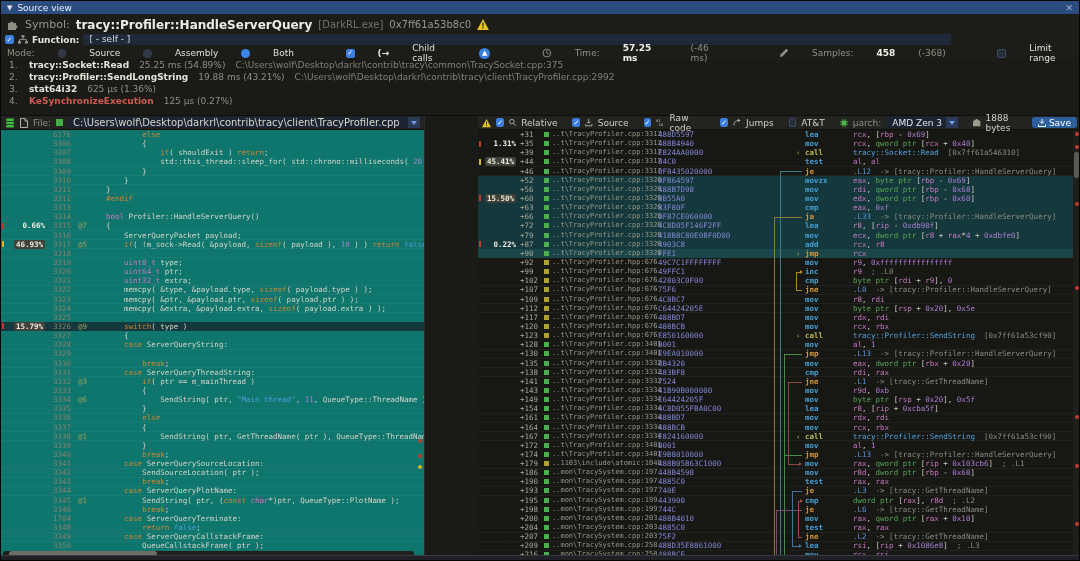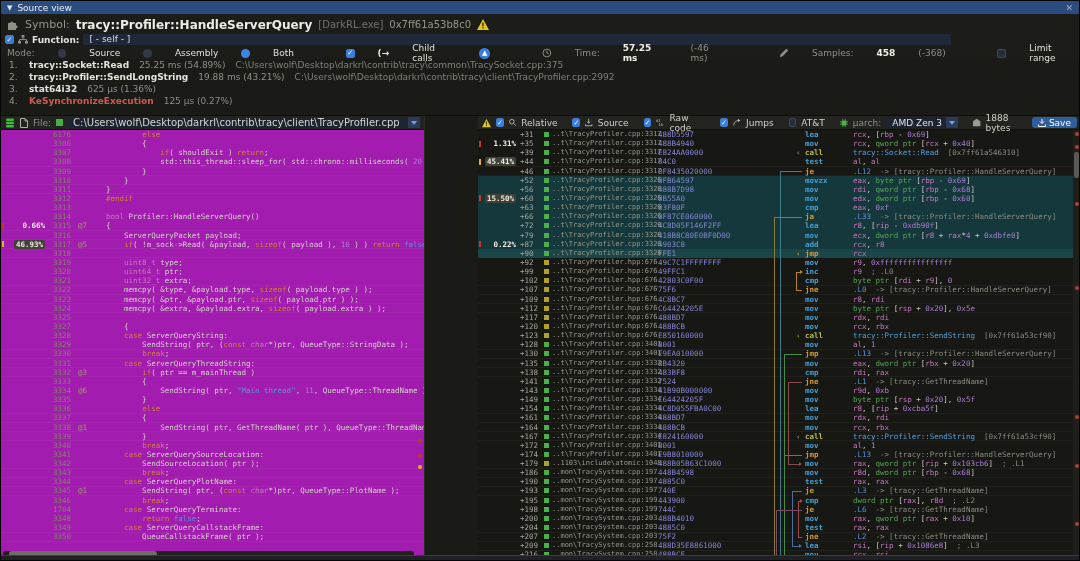--- a/index.html
+++ b/index.html
@@ -31,21 +31,21 @@
 .dist{position:absolute;top:58px;left:0;width:100%;height:56px;overflow:hidden}
 .dist .dh{color:#85857a;font-size:9px;padding:1px 0 1px 6px;height:12px}
 .dentry{height:12px;line-height:12px;font-size:9px;display:flex;gap:10px;padding-left:8px;white-space:nowrap}
 .dentry .di{color:#96968a;width:10px}
 .dentry .dn{color:#e4e4da;font-weight:bold}
 .dentry .dn.red{color:#cf5b50}
 .dentry .dt{color:#8f8f83}
 .dentry .dp{color:#808076}
 
 .panels{position:absolute;top:114px;left:0;width:100%;height:442px;border-top:1px solid #0d0d0b}
-.lpanel{position:absolute;left:0;top:0;width:424px;height:442px;background:#a21caf;border-right:1px solid #2a2a26}
+.lpanel{position:absolute;left:0;top:0;width:424px;height:442px;background:#0f766e;border-right:1px solid #2a2a26}
 .rpanel{position:absolute;left:477px;top:0;width:603px;height:442px;background:#171714}
 .strip{position:absolute;top:0;left:0;width:100%;height:14px;background:#23231f;border-bottom:1px solid #0f0f0d;display:flex;align-items:center;gap:5px;padding:0 4px;font-size:9px;color:#d0d0c6}
 .fcombo{flex:1;background:#1c2431;height:11px;display:flex;align-items:center;color:#d6d6cc;font-size:10px;padding-left:5px;position:relative}
 .fcombo .dd{position:absolute;right:0;top:0;width:12px;height:11px;background:#2b3b57;display:flex;align-items:center;justify-content:center}
 .ddt{width:0;height:0;border-left:3px solid transparent;border-right:3px solid transparent;border-top:4px solid #6ea0e8}
 .gsq{width:7px;height:7px;background:#46ad46}
 .rows{position:absolute;top:14px;left:0;right:0;bottom:0;overflow:hidden;background-image:repeating-linear-gradient(to bottom,transparent 0px,transparent 8.55px,rgba(210,210,190,0.05) 8.55px,rgba(210,210,190,0.05) 9.15px)}
 .lpanel .rows{bottom:8px}
 
 .crow,.arow{position:relative;height:9.15px;line-height:9.4px;font-family:"DejaVu Sans Mono",monospace;font-size:7.5px;white-space:pre;color:#d4d4c8}
@@ -227,23 +227,24 @@
           <div class="crow"><span class="pcol"></span><span class="lnum">3316</span><span class="anno"></span><span class="code">    ServerQueryPacket payload;</span></div>
           <div class="crow"><i class="mk mk-y"></i><span class="pcol"><span class="pbox">46.93%</span></span><span class="lnum">3317</span><span class="anno">@5</span><span class="code">    <span class="k">if</span>( !m_sock-&gt;Read( &amp;payload, <span class="k">sizeof</span>( payload ), <span class="n">10</span> ) ) <span class="k">return</span> <span class="s">false</span>;</span></div>
           <div class="crow"><span class="pcol"></span><span class="lnum">3318</span><span class="anno"></span><span class="code"></span></div>
           <div class="crow"><span class="pcol"></span><span class="lnum">3319</span><span class="anno"></span><span class="code">    <span class="t">uint8_t</span> type;</span></div>
           <div class="crow"><span class="pcol"></span><span class="lnum">3320</span><span class="anno"></span><span class="code">    <span class="t">uint64_t</span> ptr;</span></div>
           <div class="crow"><span class="pcol"></span><span class="lnum">3321</span><span class="anno"></span><span class="code">    <span class="t">uint32_t</span> extra;</span></div>
           <div class="crow"><span class="pcol"></span><span class="lnum">3322</span><span class="anno"></span><span class="code">    memcpy( &amp;type, &amp;payload.type, <span class="k">sizeof</span>( payload.type ) );</span></div>
           <div class="crow"><span class="pcol"></span><span class="lnum">3323</span><span class="anno"></span><span class="code">    memcpy( &amp;ptr, &amp;payload.ptr, <span class="k">sizeof</span>( payload.ptr ) );</span></div>
           <div class="crow"><span class="pcol"></span><span class="lnum">3324</span><span class="anno"></span><span class="code">    memcpy( &amp;extra, &amp;payload.extra, <span class="k">sizeof</span>( payload.extra ) );</span></div>
           <div class="crow"><span class="pcol"></span><span class="lnum">3325</span><span class="anno"></span><span class="code"></span></div>
+          <div class="crow sel"><i class="mk mk-r"></i><span class="pcol"><span class="pbox">15.79%</span></span><span class="lnum">3326</span><span class="anno">@9</span><span class="code">    <span class="k">switch</span>( type )</span></div>
           <div class="crow"><span class="pcol"></span><span class="lnum">3327</span><span class="anno"></span><span class="code">    {</span></div>
           <div class="crow"><span class="pcol"></span><span class="lnum">3328</span><span class="anno"></span><span class="code">    <span class="k">case</span> ServerQueryString:</span></div>
-          <div class="crow"><span class="pcol"></span><span class="lnum">3329</span><span class="anno"></span><span class="code">        SendString( ptr, (<span class="k">const</span> <span class="t">char</span>*)ptr, QueueType::StringData );</span></div>
+          <div class="crow"><span class="pcol"></span><span class="lnum">3329</span><span class="anno"></span></div>
           <div class="crow"><span class="pcol"></span><span class="lnum">3330</span><span class="anno"></span><span class="code">        <span class="k">break</span>;</span></div>
           <div class="crow"><span class="pcol"></span><span class="lnum">3331</span><span class="anno"></span><span class="code">    <span class="k">case</span> ServerQueryThreadString:</span></div>
           <div class="crow"><span class="pcol"></span><span class="lnum">3332</span><span class="anno">@3</span><span class="code">        <span class="k">if</span>( ptr == m_mainThread )</span></div>
           <div class="crow"><span class="pcol"></span><span class="lnum">3333</span><span class="anno"></span><span class="code">        {</span></div>
           <div class="crow"><span class="pcol"></span><span class="lnum">3334</span><span class="anno">@6</span><span class="code">            SendString( ptr, <span class="s">"Main thread"</span>, <span class="n">11</span>, QueueType::ThreadName );</span></div>
           <div class="crow"><span class="pcol"></span><span class="lnum">3335</span><span class="anno"></span><span class="code">        }</span></div>
           <div class="crow"><span class="pcol"></span><span class="lnum">3336</span><span class="anno"></span><span class="code">        <span class="k">else</span></span></div>
           <div class="crow"><span class="pcol"></span><span class="lnum">3337</span><span class="anno"></span><span class="code">        {</span></div>
           <div class="crow"><span class="pcol"></span><span class="lnum">3338</span><span class="anno">@1</span><span class="code">            SendString( ptr, GetThreadName( ptr ), QueueType::ThreadName );</span></div>
           <div class="crow"><span class="pcol"></span><span class="lnum">3339</span><span class="anno"></span><span class="code">        }</span></div>

